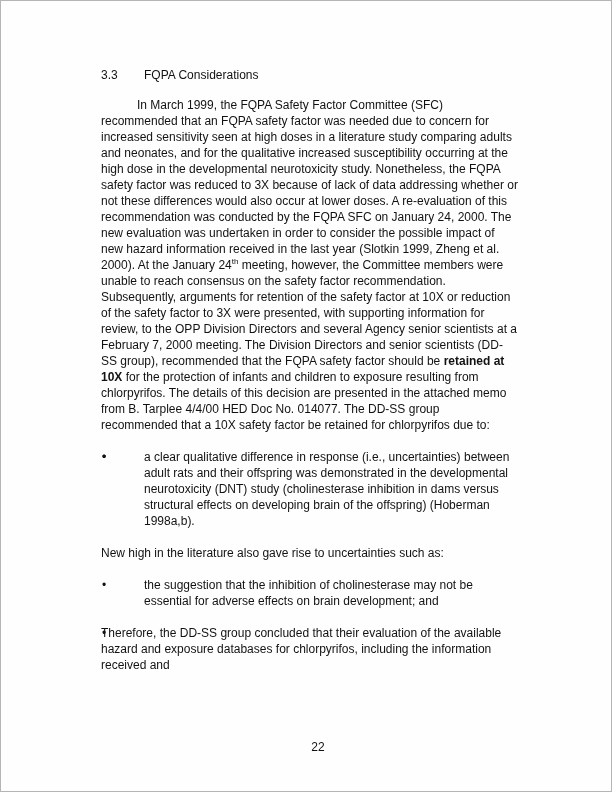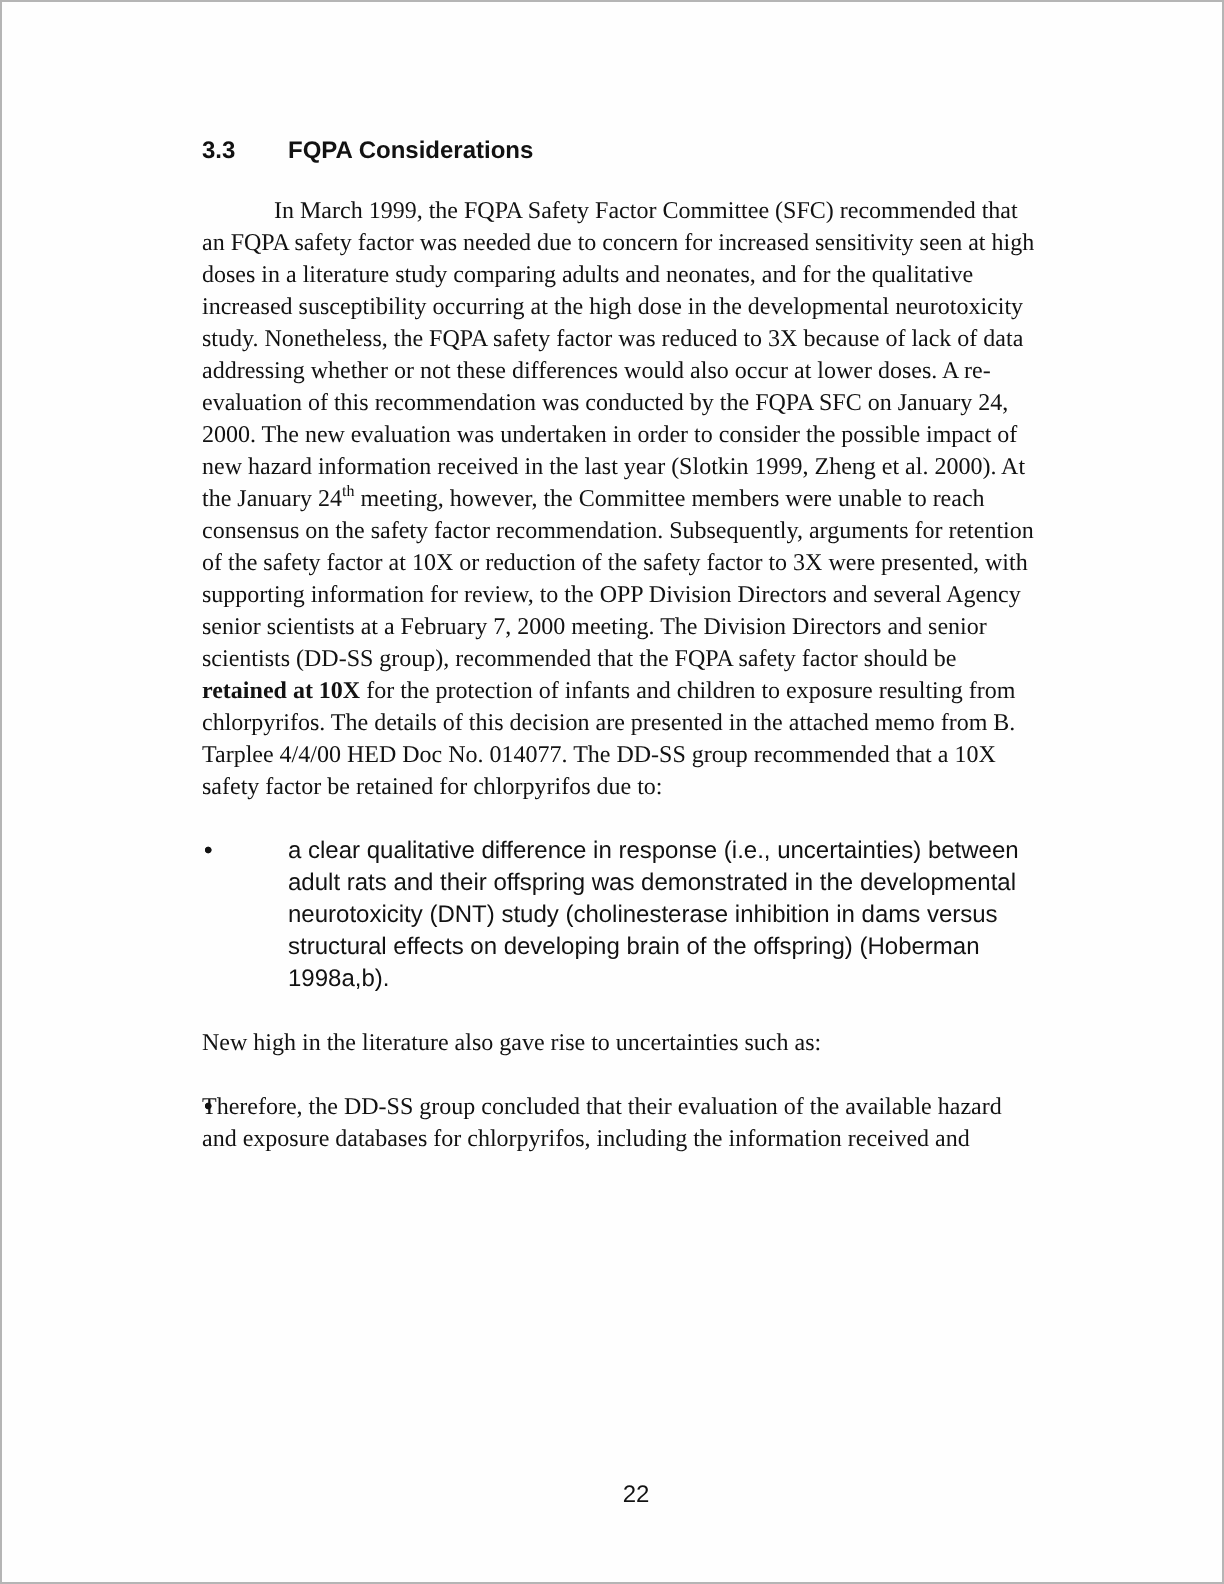--- a/index.html
+++ b/index.html
@@ -20,32 +20,31 @@
     line-height: 16px;
     color: #121212;
   }
   .content {
     position: absolute;
     left: 100px;
     top: 66px;
     width: 417px;
   }
   .heading {
-    font-weight: bold;
+    font-weight: normal;
     margin: 0 0 14px 0;
     white-space: nowrap;
   }
   .h-num {
     display: inline-block;
     width: 43px;
   }
   p.body-para {
     margin: 0 0 16px 0;
     text-align: left;
-    font-family: Liberation Serif, serif;
   }
   .indent {
     text-indent: 36px;
   }
   .bold-inline {
     font-weight: bold;
   }
   sup.ord {
     font-size: 8px;
     line-height: 0;
@@ -92,20 +91,21 @@
 
     <div class="bullet-item">
       <span class="bullet-dot">•</span>
       <span>a clear qualitative difference in response (i.e., uncertainties) between adult rats and their offspring was demonstrated in the developmental neurotoxicity (DNT) study (cholinesterase inhibition in dams versus structural effects on developing brain of the offspring) (Hoberman 1998a,b).</span>
     </div>
 
     <p class="body-para">New high in the literature also gave rise to uncertainties such as:</p>
 
     <div class="bullet-item">
       <span class="bullet-dot">•</span>
+      <span>the suggestion that the inhibition of cholinesterase may not be essential for adverse effects on brain development; and</span>
     </div>
 
     <div class="bullet-item">
       <span class="bullet-dot">•</span>
     </div>
 
     <p class="body-para">Therefore, the DD-SS group concluded that their evaluation of the available hazard and exposure databases for chlorpyrifos, including the information received and</p>
 
   </div>
 

